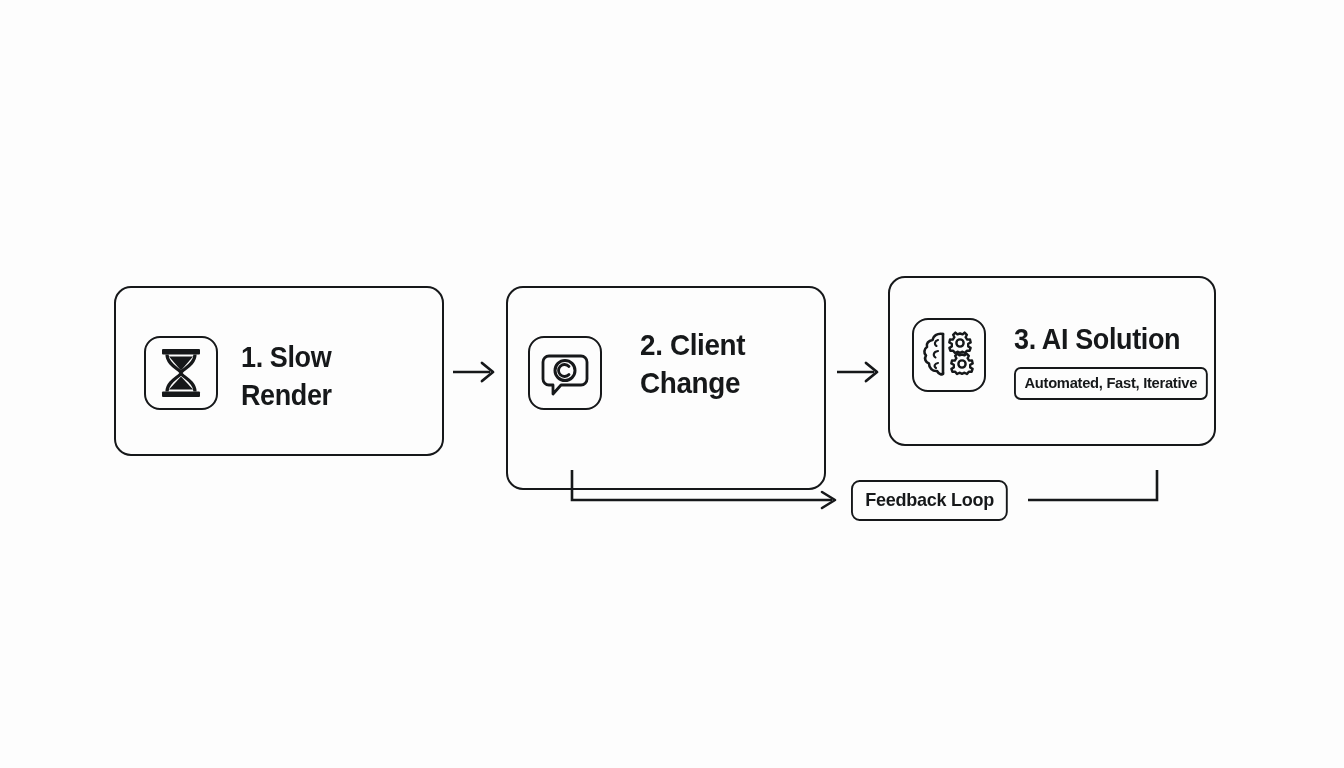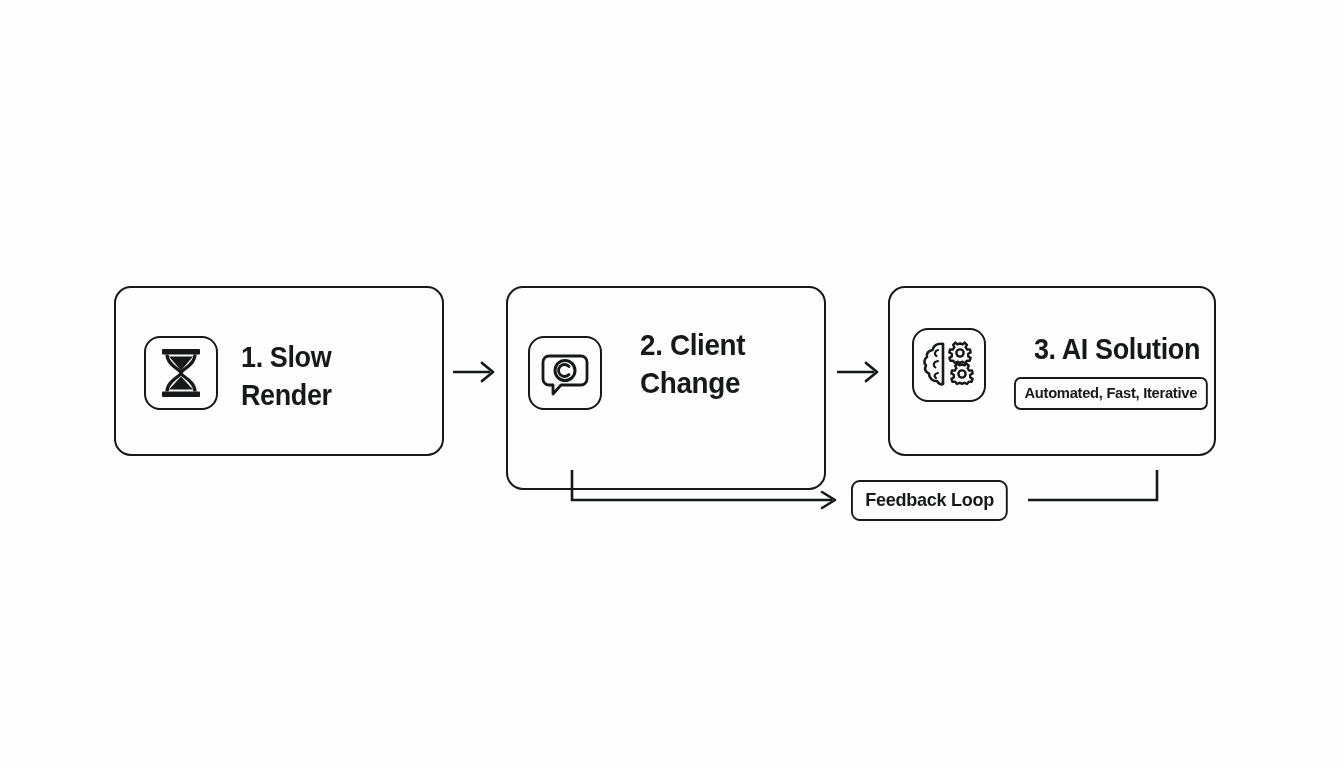--- a/index.html
+++ b/index.html
@@ -25,21 +25,21 @@
     position: absolute;
     border: 2.5px solid #16181a;
     border-radius: 17px;
     background: #fdfdfd;
     display: flex;
     align-items: center;
   }
 
   #box-1 { left: 114px; top: 286px; width: 330px; height: 170px; }
   #box-2 { left: 506px; top: 286px; width: 320px; height: 204px; }
-  #box-3 { left: 888px; top: 286px; width: 328px; height: 170px; text-align: right; }
+  #box-3 { left: 888px; top: 276px; width: 328px; height: 170px; }
 
   
   .icon-tile {
     position: absolute;
     width: 74px;
     height: 74px;
     border: 2.5px solid #16181a;
     border-radius: 16px;
     background: #fdfdfd;
     display: flex;

